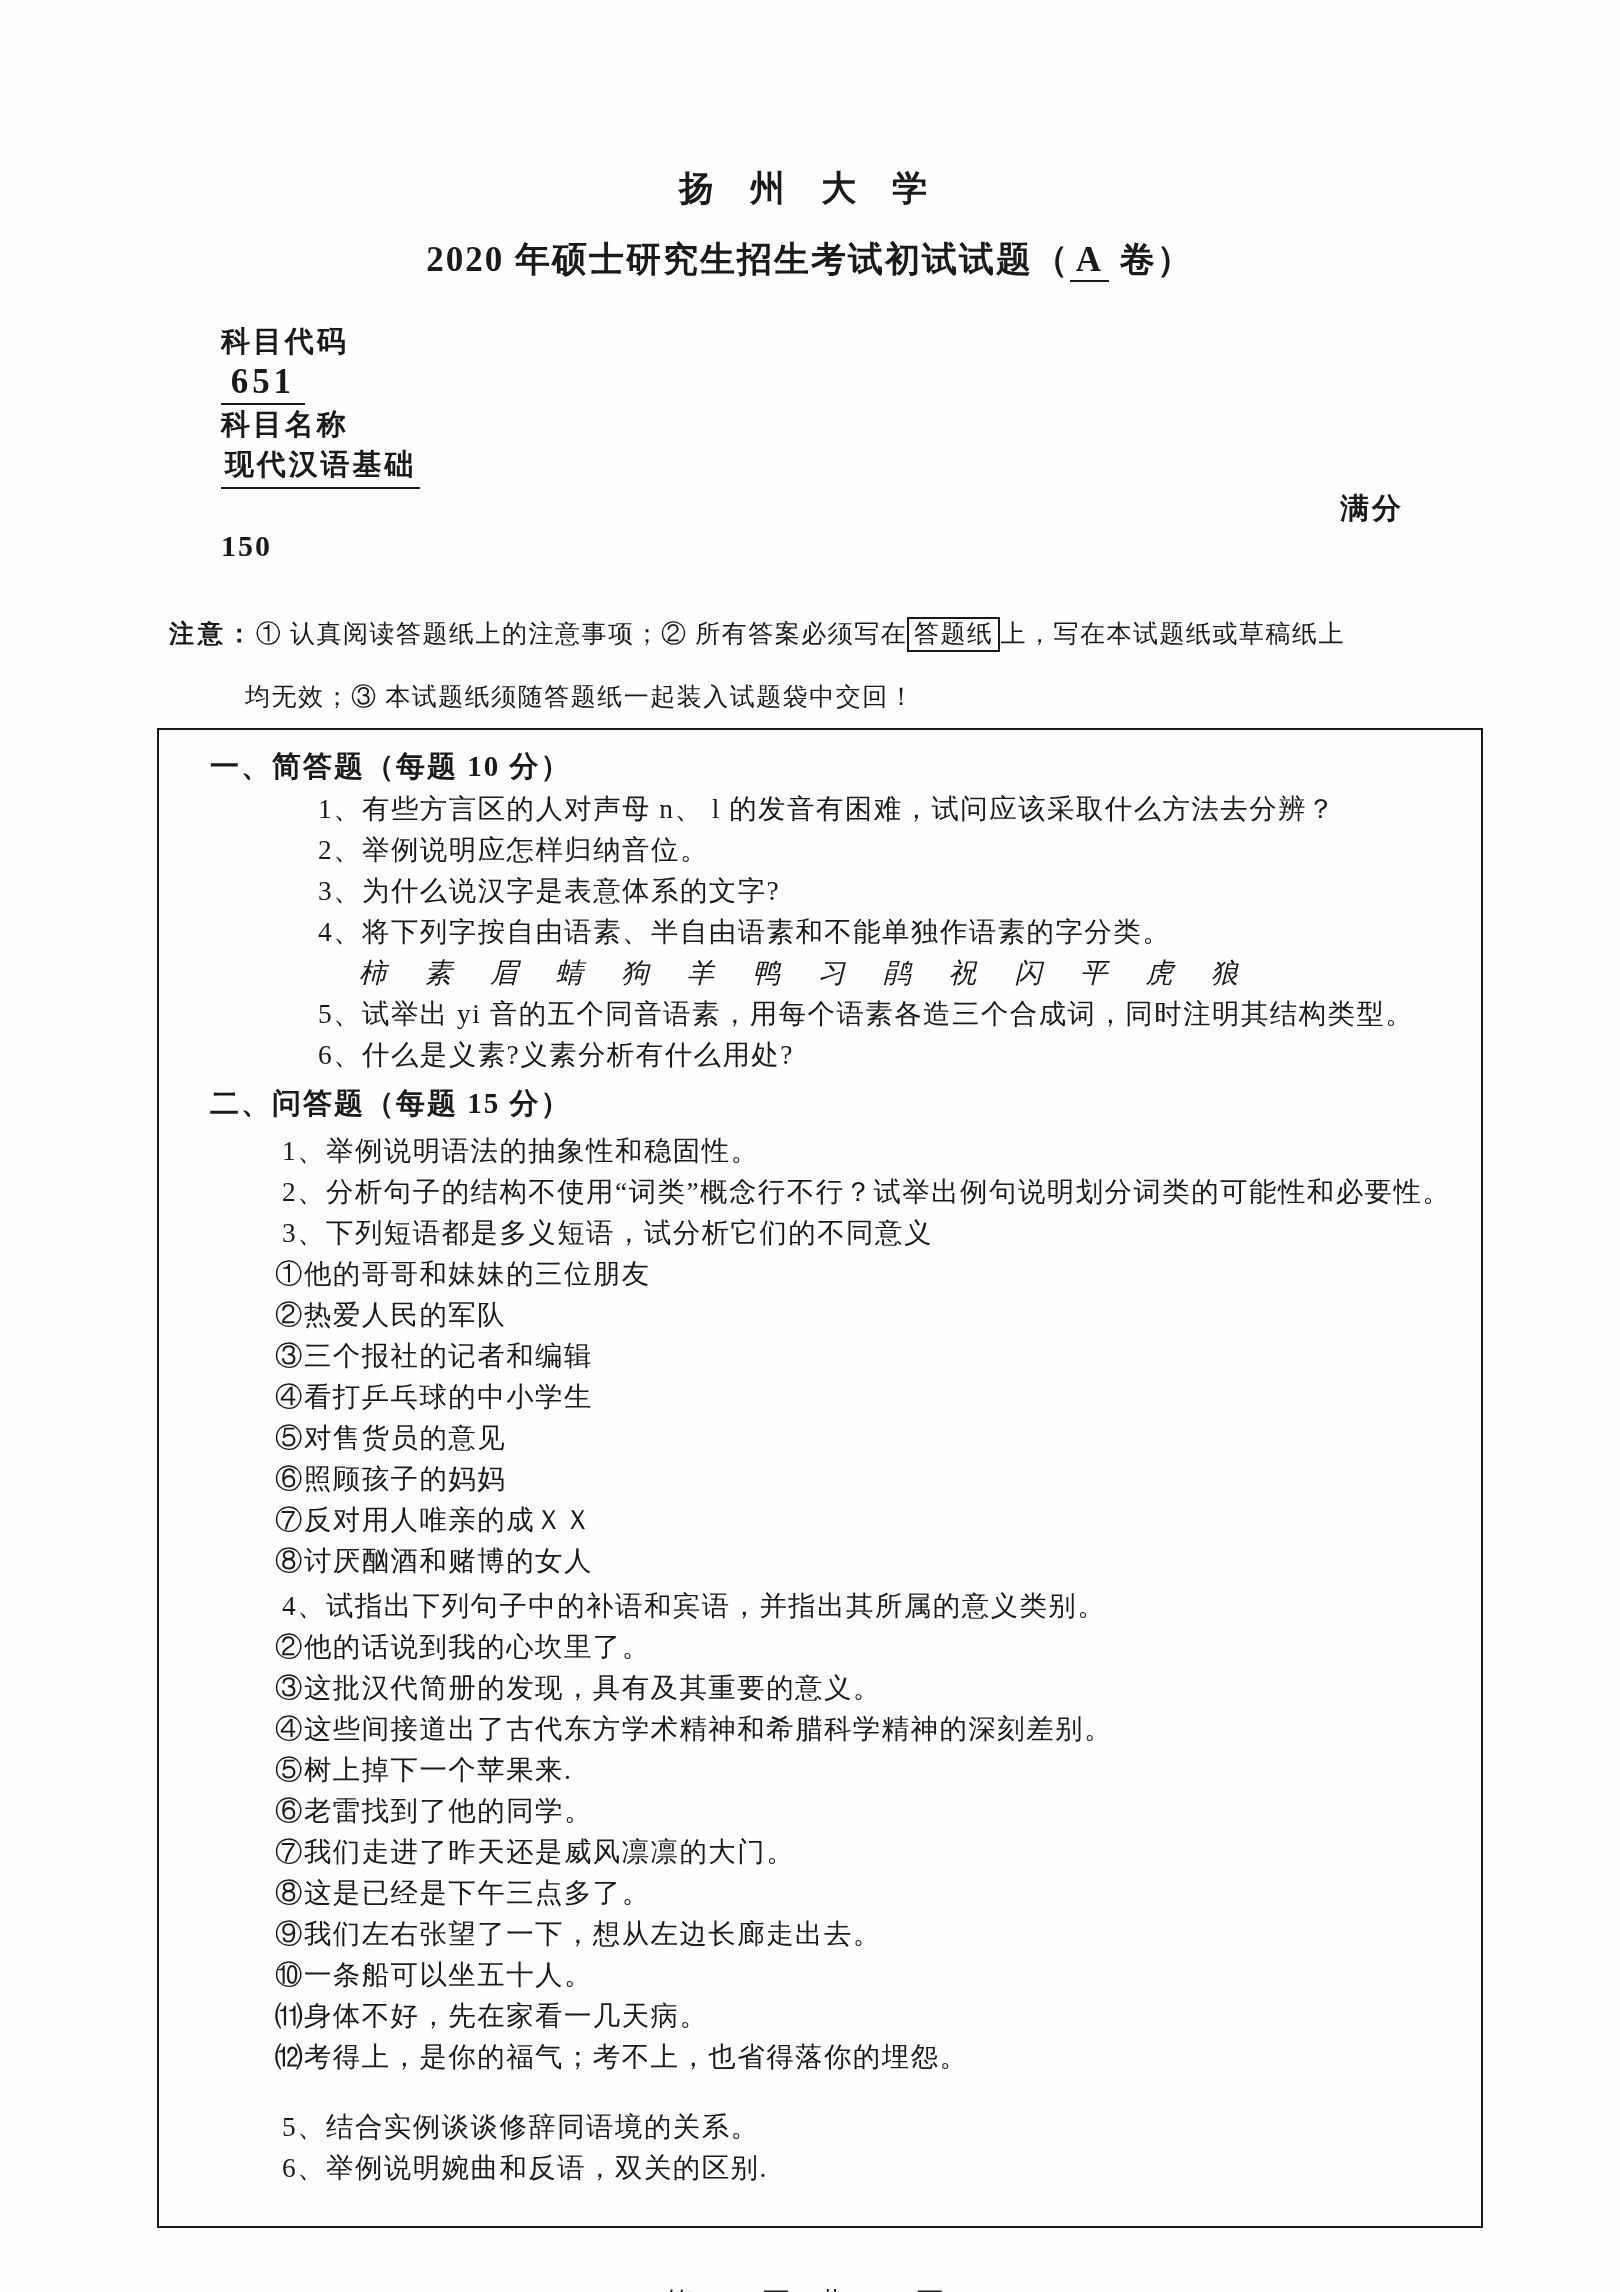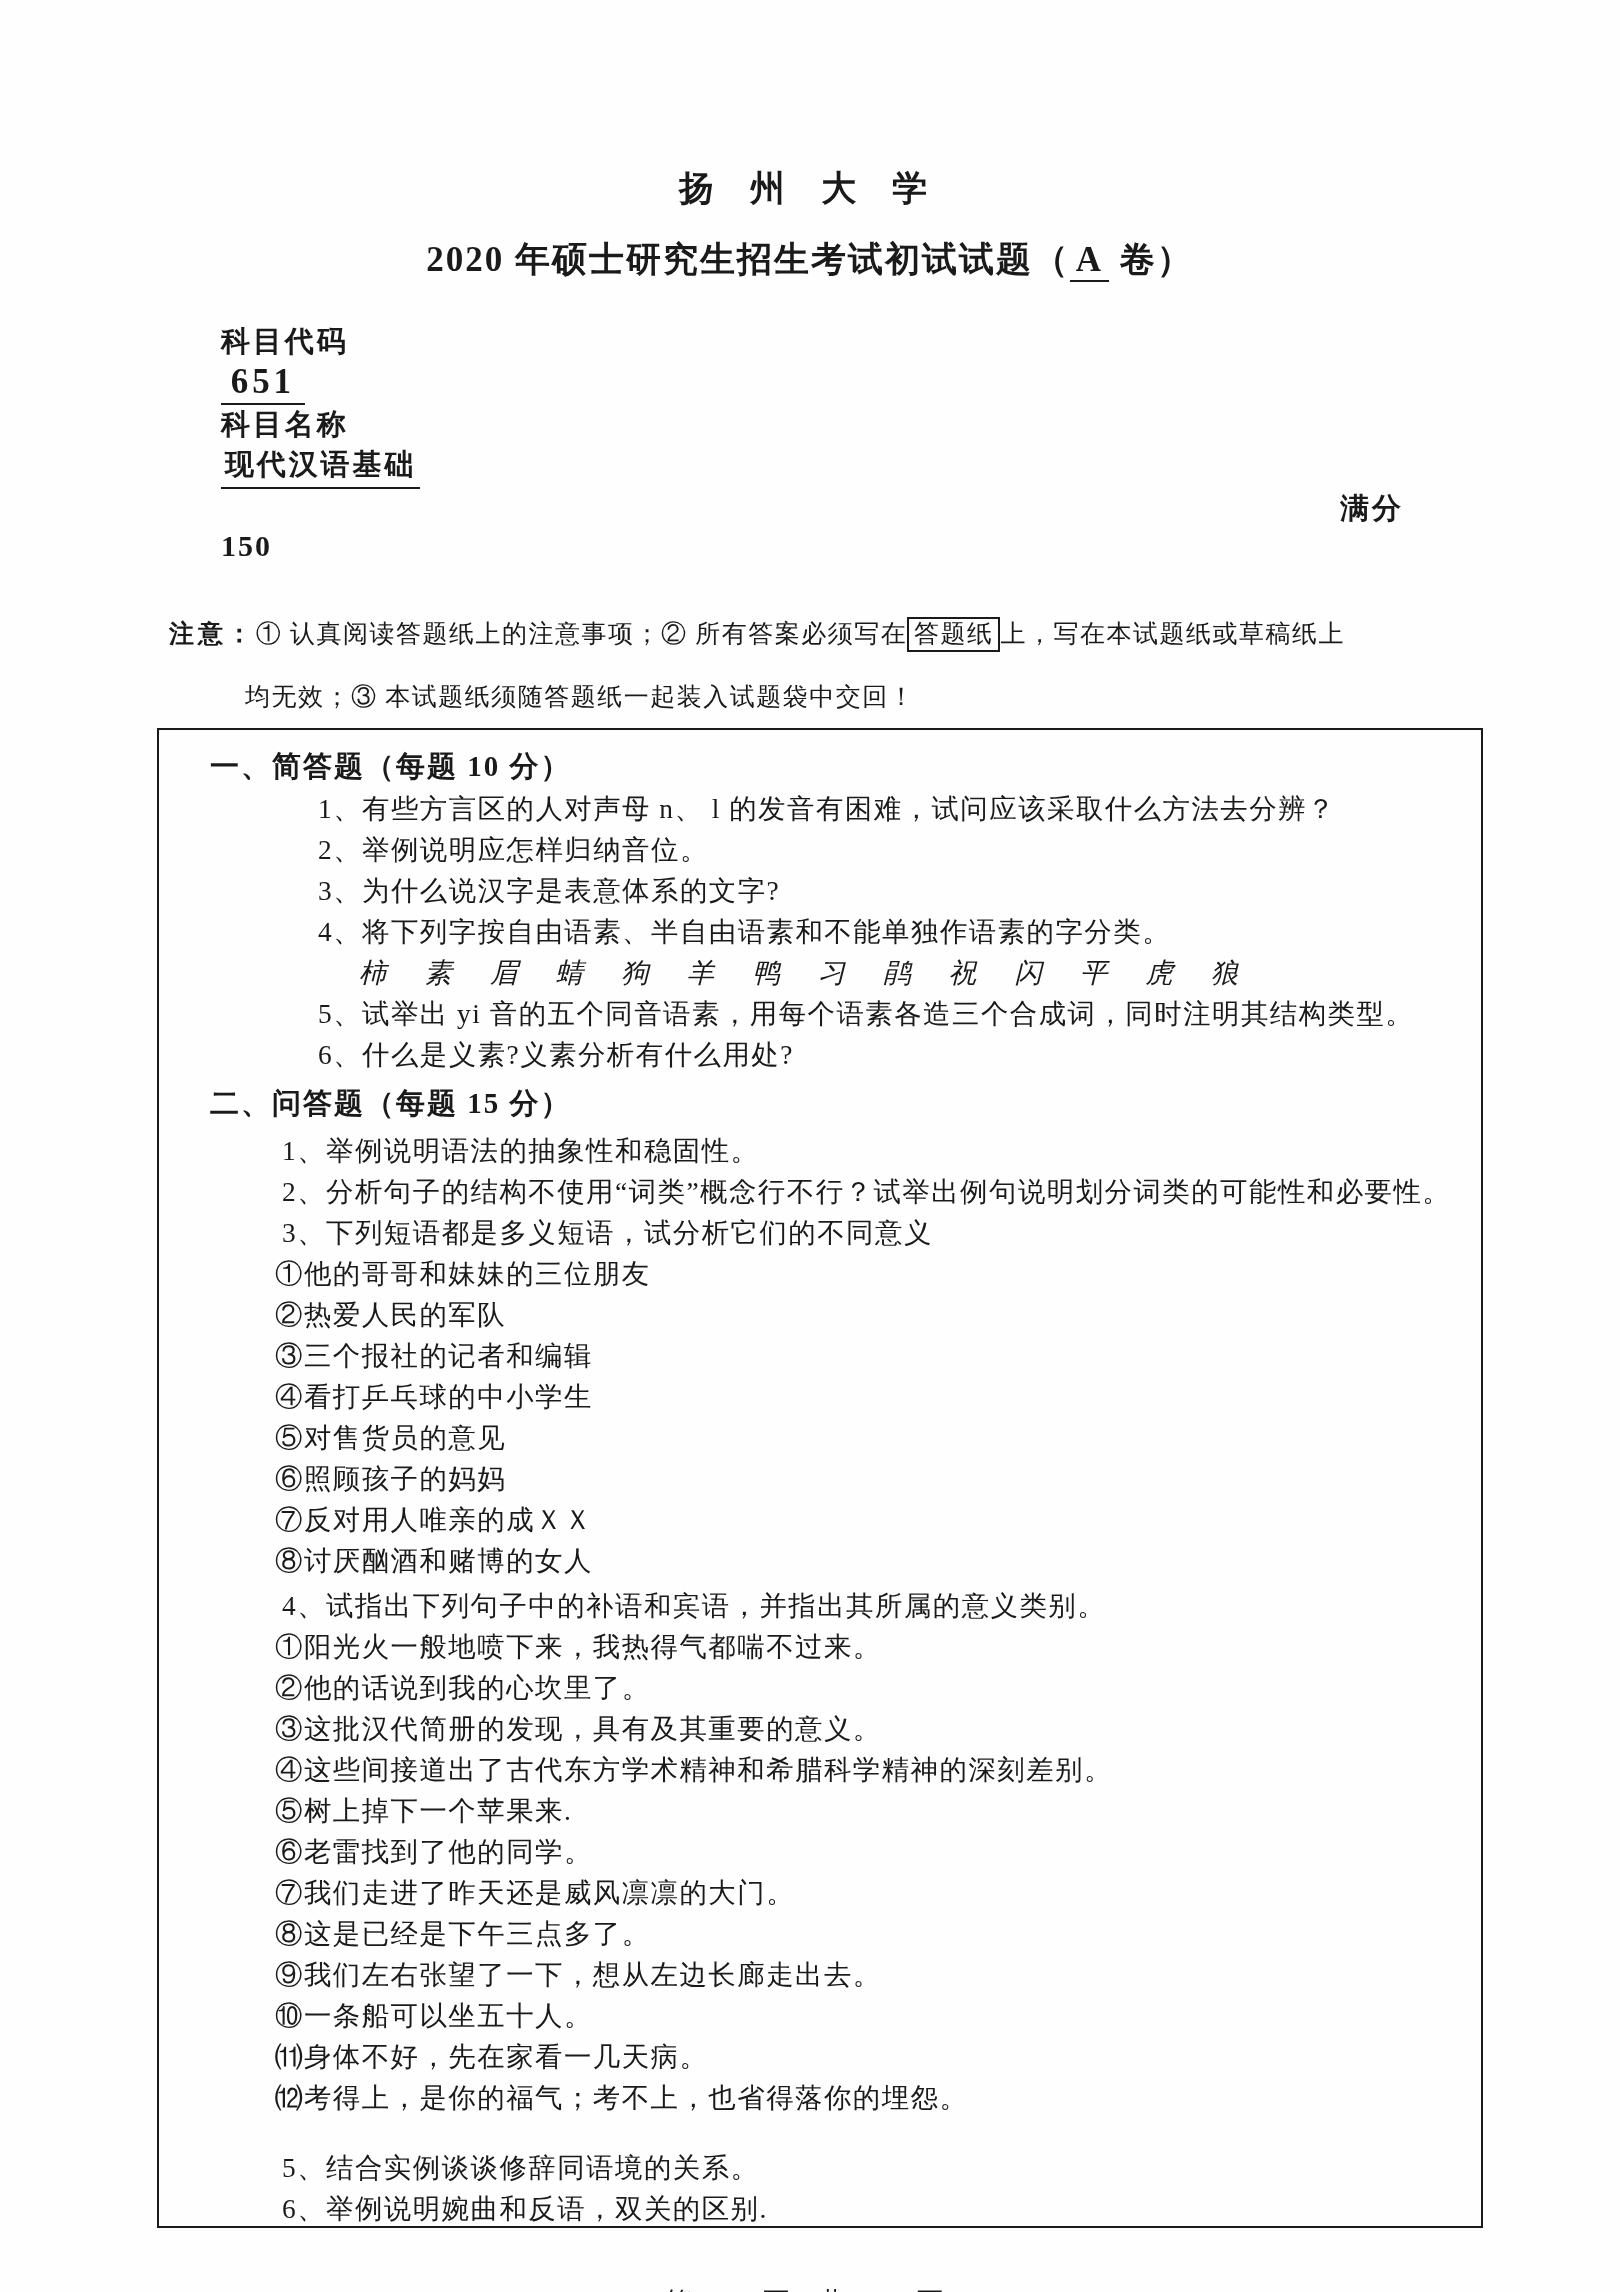--- a/index.html
+++ b/index.html
@@ -154,21 +154,20 @@
           <div class="line item">3、下列短语都是多义短语，试分析它们的不同意义</div>
           <div class="line sub">①他的哥哥和妹妹的三位朋友</div>
           <div class="line sub">②热爱人民的军队</div>
           <div class="line sub">③三个报社的记者和编辑</div>
           <div class="line sub">④看打乒乓球的中小学生</div>
           <div class="line sub">⑤对售货员的意见</div>
           <div class="line sub">⑥照顾孩子的妈妈</div>
           <div class="line sub">⑦反对用人唯亲的成ＸＸ</div>
           <div class="line sub">⑧讨厌酗酒和赌博的女人</div>
           <div class="line item gap-sm">4、试指出下列句子中的补语和宾语，并指出其所属的意义类别。</div>
-          <div class="line sub">①阳光火一般地喷下来，我热得气都喘不过来。</div>
           <div class="line sub">②他的话说到我的心坎里了。</div>
           <div class="line sub">③这批汉代简册的发现，具有及其重要的意义。</div>
           <div class="line sub">④这些间接道出了古代东方学术精神和希腊科学精神的深刻差别。</div>
           <div class="line sub">⑤树上掉下一个苹果来.</div>
           <div class="line sub">⑥老雷找到了他的同学。</div>
           <div class="line sub">⑦我们走进了昨天还是威风凛凛的大门。</div>
           <div class="line sub">⑧这是已经是下午三点多了。</div>
           <div class="line sub">⑨我们左右张望了一下，想从左边长廊走出去。</div>
           <div class="line sub">⑩一条船可以坐五十人。</div>
           <div class="line sub">⑾身体不好，先在家看一几天病。</div>

